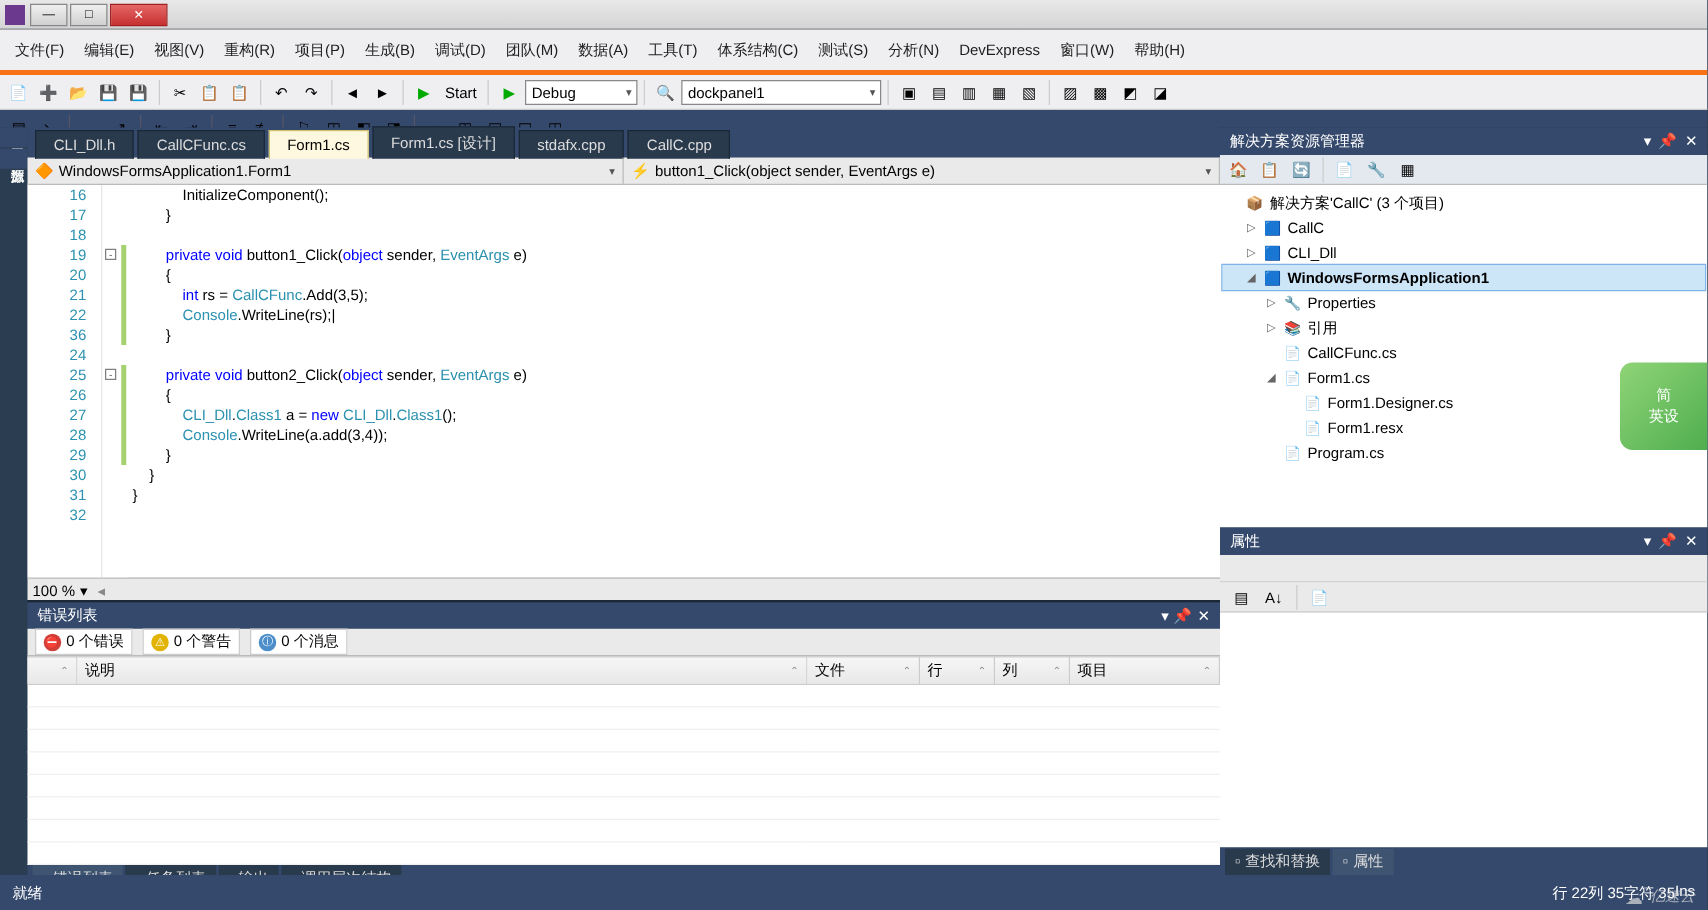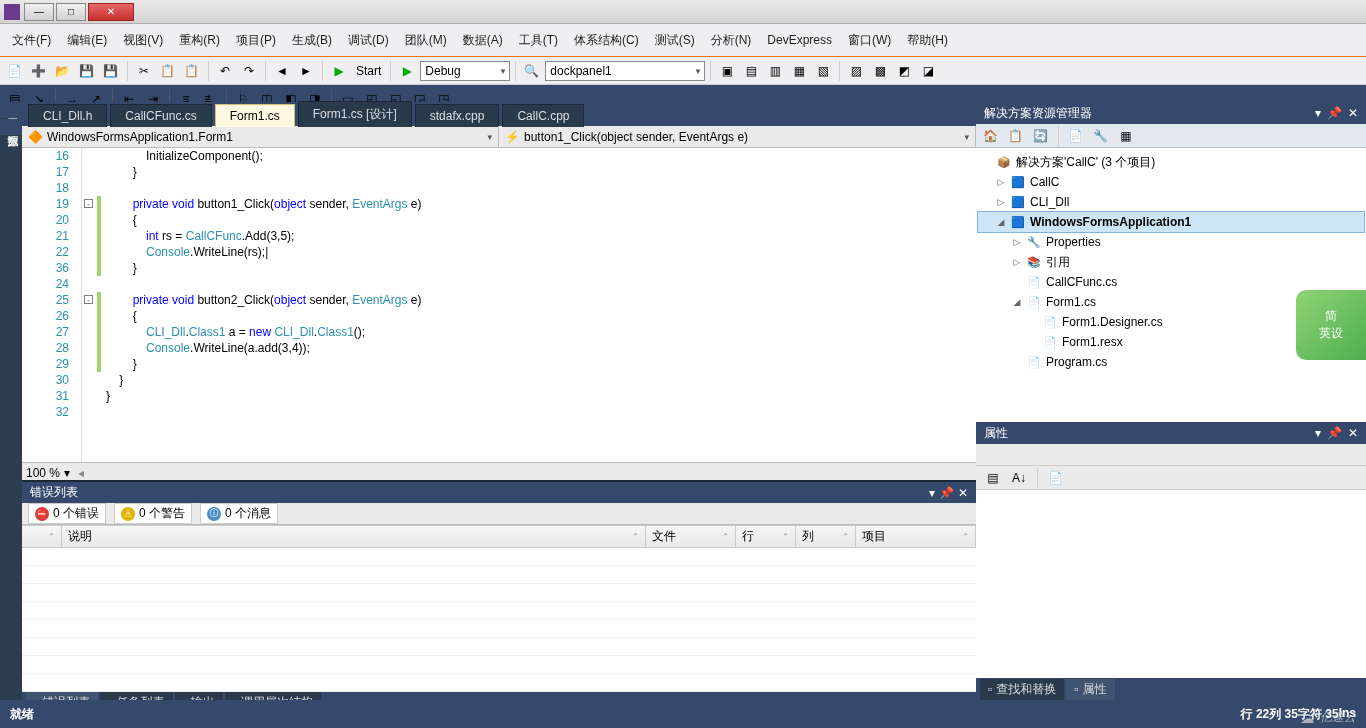--- a/index.html
+++ b/index.html
@@ -7,21 +7,21 @@
 
 
 .titlebar { height: 24px; background: linear-gradient(#e8e8e8,#d4d4d4); display: flex; align-items: center; padding: 0 4px; border-bottom: 1px solid #aaa; }
 .titlebar .appicon { width: 16px; height: 16px; background: #6b3a8e; margin-right: 4px; }
 .titlebar .title { flex: 1; color: #333; }
 .titlebar .winbtns { display: flex; gap: 2px; }
 .titlebar .winbtn { width: 30px; height: 18px; background: linear-gradient(#f0f0f0,#d0d0d0); border: 1px solid #888; display:flex; align-items:center; justify-content:center; font-size:10px; }
 .titlebar .winbtn.close { background: linear-gradient(#e56767,#c73030); color:#fff; border-color:#a02020; width:46px; }
 
 
-.menubar { height: 22px; background: #efeff2; display: flex; align-items: center; padding: 16px 4px; border-bottom: 1px solid #f97316; }
+.menubar { height: 22px; background: #efeff2; display: flex; align-items: center; padding: 16px 4px; border-bottom: 4px solid #f97316; }
 .menubar .menuitem { padding: 2px 8px; color: #1e1e1e; cursor: default; }
 
 
 .toolbar { height: 28px; background: #efeff2; display: flex; align-items: center; padding: 0 4px; border-bottom: 1px solid #ccc; gap: 2px; }
 .tbtn { width: 22px; height: 22px; display:flex; align-items:center; justify-content:center; border:1px solid transparent; }
 .tsep { width:1px; height:20px; background:#ccc; margin:0 3px; }
 .tcombo { height:20px; background:#fff; border:1px solid #888; padding:0 18px 0 4px; position:relative; display:flex; align-items:center; }
 .tcombo::after { content:"▾"; position:absolute; right:4px; font-size:9px; color:#555; }
 
 
@@ -74,21 +74,21 @@
 .treeitem .ticon { width:16px; height:16px; display:flex; align-items:center; justify-content:center; font-size:11px; }
 .treeitem.sel { background:#cde6f7; outline:1px solid #7eb4ea; }
 .ind1{padding-left:18px;} .ind2{padding-left:34px;} .ind3{padding-left:50px;}
 
 .propsarea { flex:1; background:#fff; }
 .proptoolbar { height:24px; background:#eaeaea; display:flex; align-items:center; gap:4px; padding:0 6px; border-bottom:1px solid #ccc; }
 .rbtabs { height:22px; background:#35496C; display:flex; align-items:center; gap:2px; padding:0 4px; }
 .rbtabs .btab { padding:2px 8px; color:#ddd; background:#293a4d; display:flex; align-items:center; gap:4px; }
 
 
-.statusbar { position:absolute; bottom:0; left:0; right:0; height:28px; background:#35496C; color:#fff; display:flex; align-items:center; padding:0 10px; gap:24px;font-weight:bold; }
+.statusbar { position:absolute; bottom:0; left:0; right:0; height:28px; background:#35496C; color:#fff; display:flex; align-items:center; padding:0 10px; gap:24px; }
 .statusbar .sright { margin-left:auto; display:flex; }
 
 
 .watermark { position:absolute; right:10px; bottom:2px; color:#ddd; font-size:14px; font-style:italic; opacity:0.7; display:flex; align-items:center; gap:6px;}
 .sidebadge { position:absolute; right:0; top:290px; width:70px; height:70px; background:linear-gradient(135deg,#8fd477,#4fae4e); border-radius:10px 0 0 10px; color:#fff; display:flex; flex-direction:column; align-items:center; justify-content:center; font-size:16px; }
 </style>
 </head>
 <body>
 
 <div class="titlebar">

